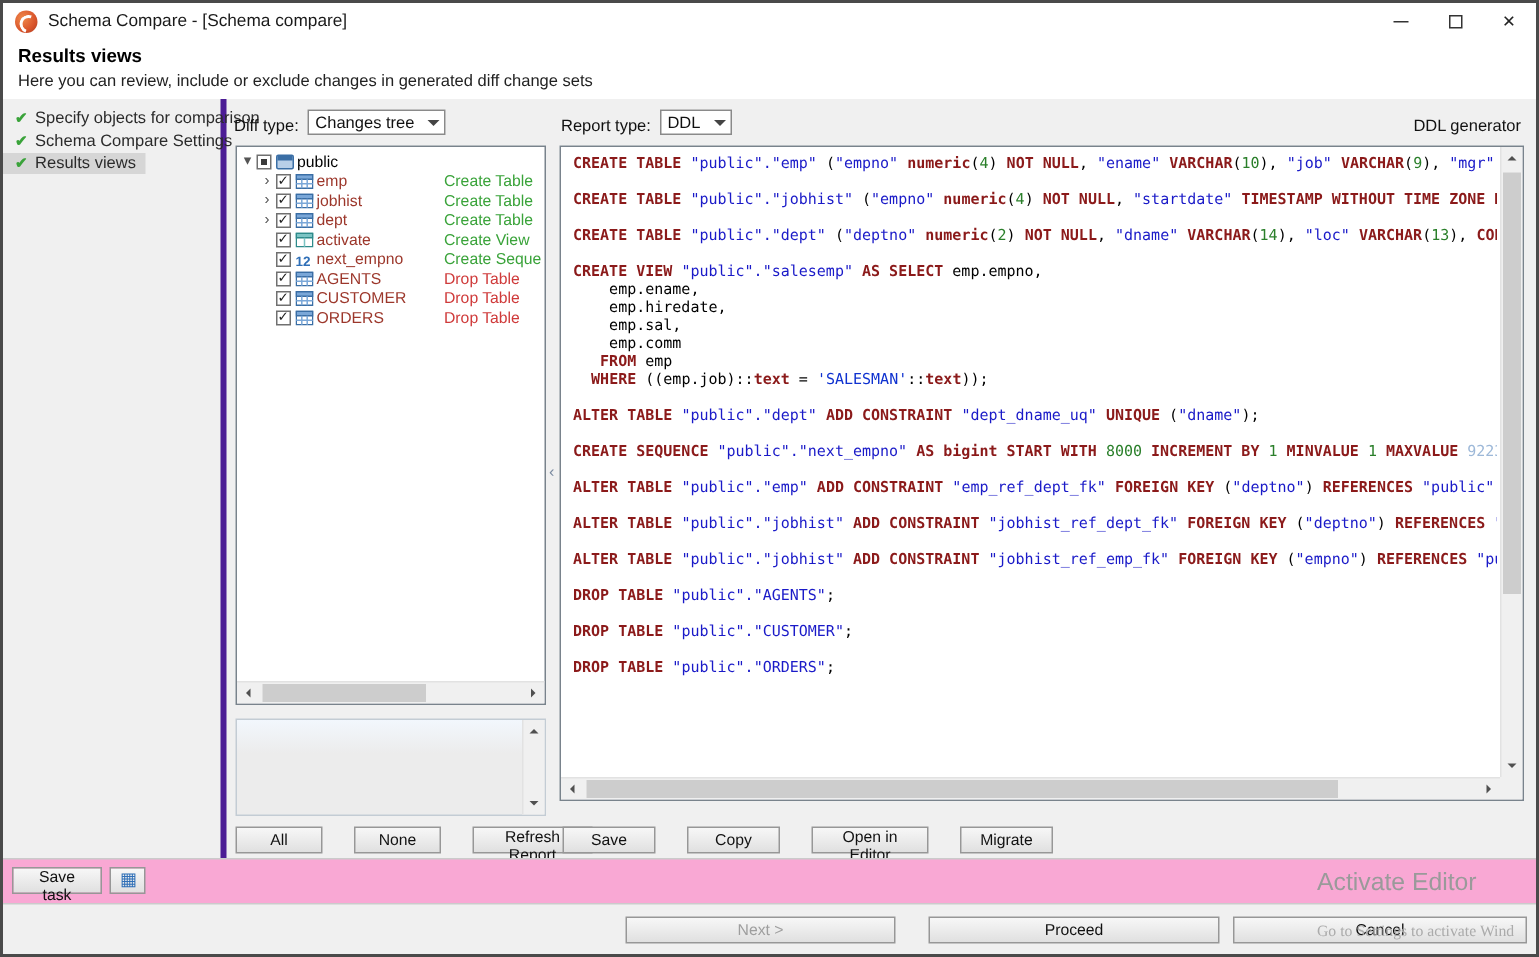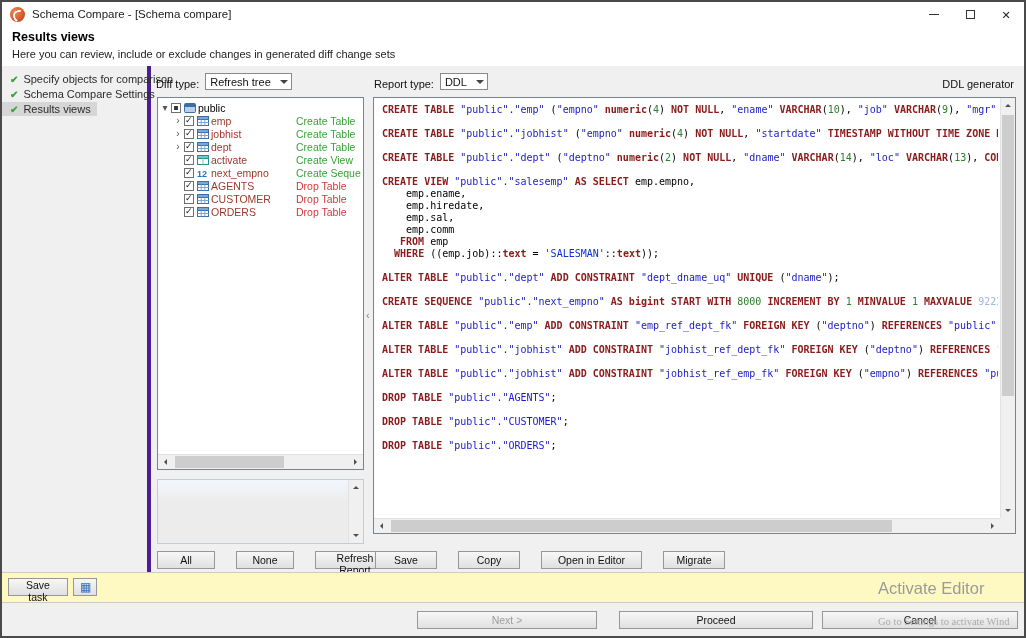--- a/index.html
+++ b/index.html
@@ -103,21 +103,21 @@
   .tok-kw   { color:var(--sql-keyword,#8b1a1a); font-weight:bold; }
   .tok-id   { color:var(--sql-identifier,#1a1ac8); }
   .tok-num  { color:var(--sql-number,#2a7f2a); }
   .tok-str  { color:var(--sql-string,#0f32d0); }
   .tok-fade { color:var(--sql-fade,#9db8d8); }
   .tok-pl   { color:#000; }
   .code-box .sb.v { bottom:15px; }
   .code-box .sb.h { right:15px; }
 
   
-  .footer1 { position:absolute; top:570px; left:0; right:0; height:30px; border-top:1px solid #cbcbcb; background:#fef9c3; }
+  .footer1 { position:absolute; top:570px; left:0; right:0; height:30px; border-top:1px solid #cbcbcb; background:#f9a8d4; }
   .save-task { position:absolute; left:6px; top:5px; width:60px; }
   .icon-btn { position:absolute; left:71px; top:5px; width:24px; }
   .grid-icon { color:#2f6fb7; font-size:12px; line-height:10px; }
 
   .footer2 { position:absolute; top:600px; left:0; right:0; height:36px; border-top:1px solid #cbcbcb; background:#f0f0f0; }
   .nav { position:absolute; top:8px; height:19px; font-size:11px; }
   .nav.back    { left:212px; width:196px; }
   .nav.next    { left:415px; width:180px; }
   .nav.proceed { left:617px; width:194px; }
   .nav.cancel  { left:820px; width:196px; }
@@ -166,21 +166,21 @@
         <div class="step active">
           <span class="step-check"></span>
           <span>Results views</span>
         </div>
       </div>
 
     <div class="mid">
       <div class="field-row">
         <span class="fld-label">Diff type:</span>
         <div class="select">
-          <span class="val">Refresh tree</span>
+          <span class="val">Changes tree</span>
           <span class="sel-arrow"></span>
         </div>
       </div>
 
       <div class="tree-box">
         <div class="tree-rows" id="tree-rows">
             <div class="trow">
               <span class="arrow">▾</span>
               <span class="cb part"></span>
               <span class="ticon">
@@ -373,21 +373,21 @@
           <div class="sb-btn">
               <span class="tri right"></span>
             </div>
         </div>
         <div class="sb-corner"></div>
       </div>
 
       <div class="btn-row">
         <button class="std" style="width:62px">Save</button>
         <button class="std" style="width:62px">Copy</button>
-        <button class="std" style="width:101px">Open in Editor</button>
+        <button class="std" style="width:78px">Open in Editor</button>
         <button class="std" style="width:62px">Migrate</button>
       </div>
     </div>
   </div>
 
   <div class="footer1">
     <button class="std save-task">Save task</button>
     <button class="std icon-btn"><span class="grid-icon">▦</span></button>
   </div>
 

